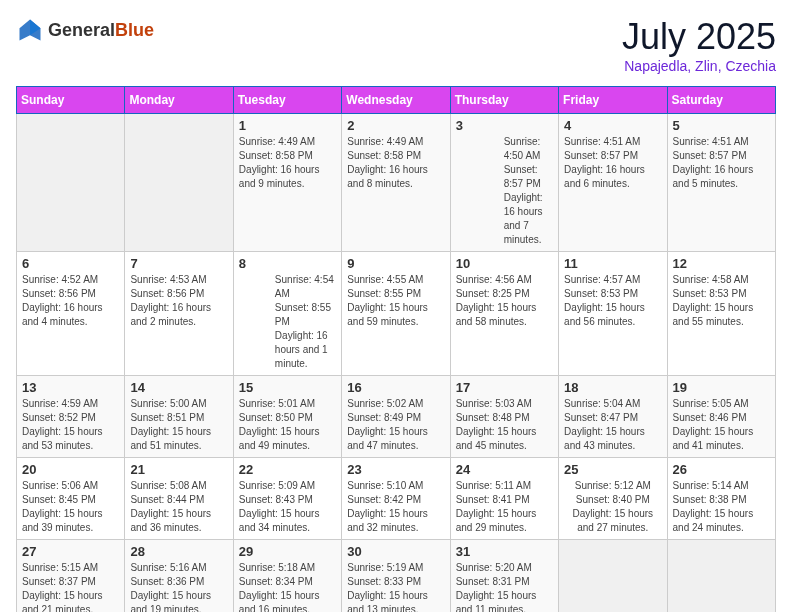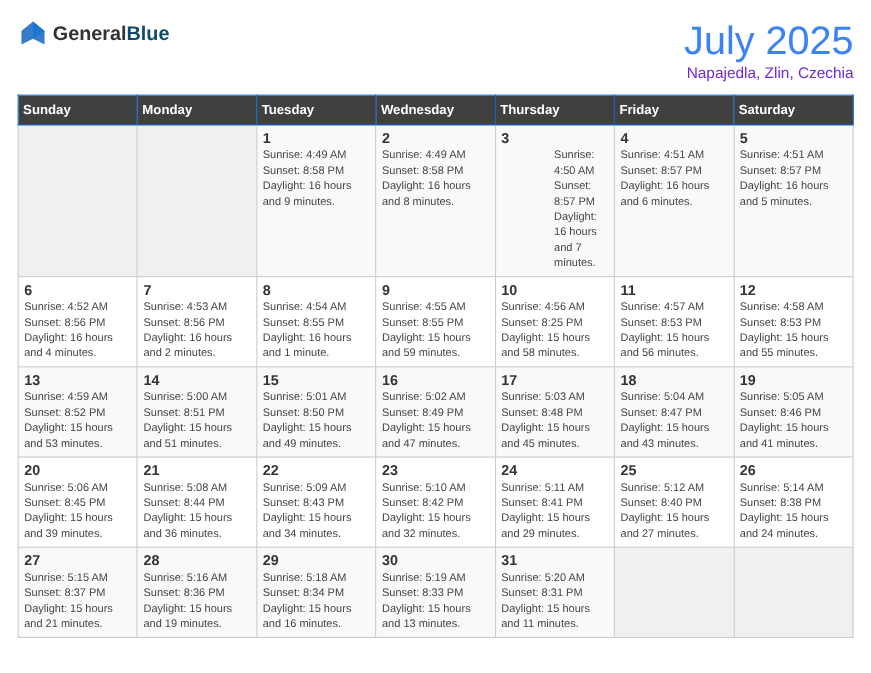--- a/index.html
+++ b/index.html
@@ -23,34 +23,34 @@
     }
     .logo-icon {
       width: 28px;
       height: 28px;
     }
     .title-block {
       text-align: right;
     }
     .month-title {
       font-size: 36px;
-      color: #3b82f6;
+      color: #0f172a;
       font-weight: 300;
     }
     .subtitle {
       font-size: 14px;
       color: #6d28d9;
     }
     table {
       width: 100%;
       border-collapse: collapse;
       table-layout: fixed;
     }
     thead tr th {
-      background-color: #404040;
+      background-color: #d946ef;
       color: #fff;
       font-size: 12px;
       font-weight: bold;
       padding: 6px 4px;
       text-align: left;
       border: 1px solid #1565c0;
     }
     tbody tr td {
       border: 1px solid #ccc;
       vertical-align: top;
@@ -87,21 +87,21 @@
 
 <div class="header">
   <div class="logo">
     <svg class="logo-icon" viewBox="0 0 32 32">
       <rect x="0" y="0" width="32" height="32" fill="white"></rect>
       <polygon points="16,4 28,14 28,28 16,22 4,28 4,14" fill="#1565c0" opacity="0.85"></polygon>
       <polygon points="16,4 28,14 16,22" fill="#1976d2"></polygon>
     </svg>
     <div>
       <div>
-        <span style="font-size:18px;font-weight:bold;color:#333;margin-top:22px;">General</span><span style="font-size:18px;font-weight:bold;color:#0c4a6e;">Blue</span>
+        <span style="font-size:18px;font-weight:bold;color:#333;margin-top:22px;">General</span><span style="font-size:18px;font-weight:bold;color:#c2410c;">Blue</span>
       </div>
     </div>
   </div>
   <div class="title-block">
     <div class="month-title">July 2025</div>
     <div class="subtitle">Napajedla, Zlin, Czechia</div>
   </div>
 </div>
 
 <table>
@@ -159,21 +159,21 @@
 Daylight: 16 hours and 4 minutes.</div>
         </td>
         <td>
           <span class="day-number">7</span>
           <div class="day-info" style="white-space: pre-line;">Sunrise: 4:53 AM
 Sunset: 8:56 PM
 Daylight: 16 hours and 2 minutes.</div>
         </td>
         <td>
           <span class="day-number">8</span>
-          <div class="day-info" style="white-space: pre-line;">Sunrise: 4:54 AM
+          <div class="day-info" style="white-space: pre-line; margin-left: 36px;">Sunrise: 4:54 AM
 Sunset: 8:55 PM
 Daylight: 16 hours and 1 minute.</div>
         </td>
         <td>
           <span class="day-number">9</span>
           <div class="day-info" style="white-space: pre-line;">Sunrise: 4:55 AM
 Sunset: 8:55 PM
 Daylight: 15 hours and 59 minutes.</div>
         </td>
         <td>
@@ -265,21 +265,21 @@
 Daylight: 15 hours and 32 minutes.</div>
         </td>
         <td>
           <span class="day-number">24</span>
           <div class="day-info" style="white-space: pre-line;">Sunrise: 5:11 AM
 Sunset: 8:41 PM
 Daylight: 15 hours and 29 minutes.</div>
         </td>
         <td>
           <span class="day-number">25</span>
-          <div class="day-info" style="white-space: pre-line;">Sunrise: 5:12 AM
+          <div class="day-info" style="white-space: pre-line; text-align: center;">Sunrise: 5:12 AM
 Sunset: 8:40 PM
 Daylight: 15 hours and 27 minutes.</div>
         </td>
         <td>
           <span class="day-number">26</span>
           <div class="day-info" style="white-space: pre-line;">Sunrise: 5:14 AM
 Sunset: 8:38 PM
 Daylight: 15 hours and 24 minutes.</div>
         </td>
       </tr>

